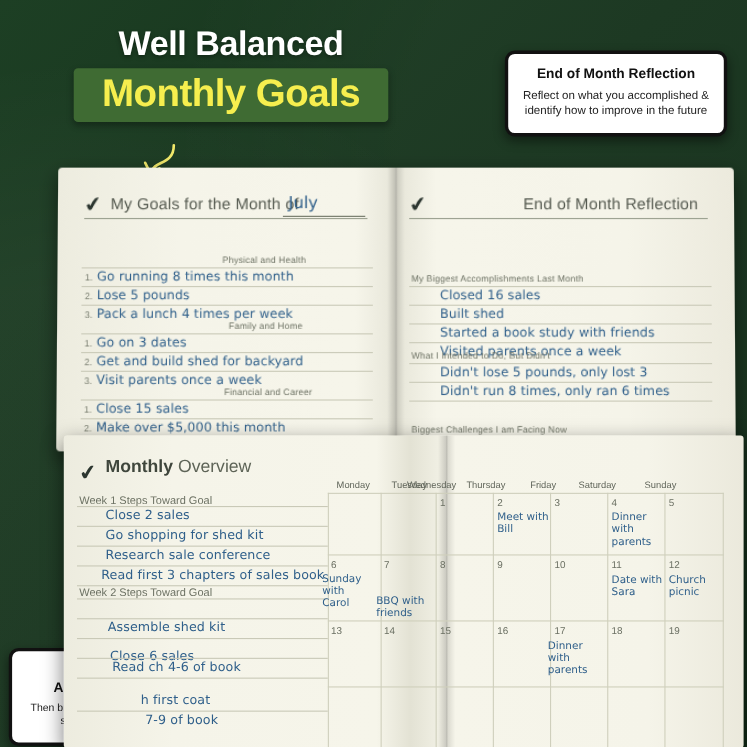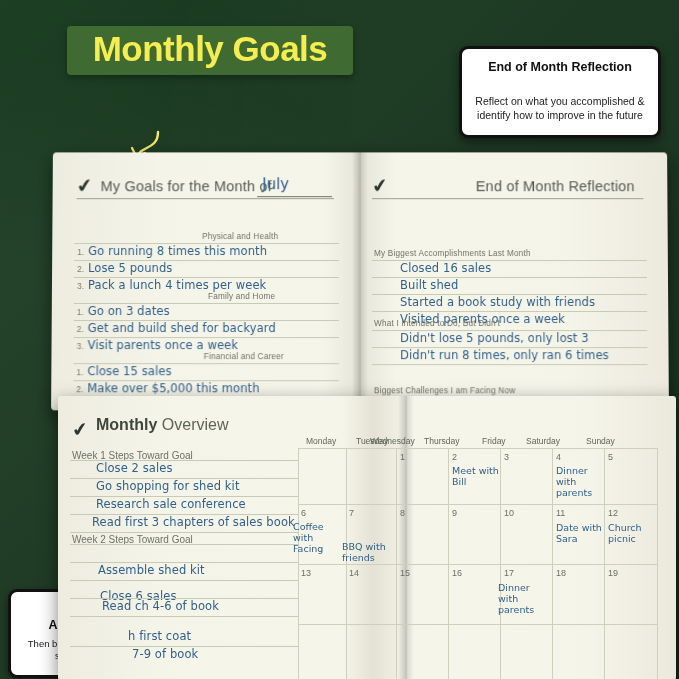--- a/index.html
+++ b/index.html
@@ -34,21 +34,21 @@
     position:absolute;left:128px;top:128px;width:40px;height:34px;
     color:#f2e96a;
   }
 
   
   .callout{
     position:absolute;background:#ffffff;border:3px solid #111;border-radius:9px;
     box-shadow:0 4px 10px rgba(0,0,0,.45);text-align:center;
   }
   .callout .ct{font-size:12.5px;font-weight:bold;color:#111;line-height:1.2;}
-  .callout .cs{font-size:10.5px;color:#222;line-height:1.3;margin-top:20px;}
+  .callout .cs{font-size:10.5px;color:#222;line-height:1.3;margin-top:6px;}
   #callout-reflection{left:459px;top:46px;width:176px;padding:11px 10px 13px;}
   #callout-areas{left:8px;top:589px;width:152px;padding:11px 10px 12px;}
   #callout-areas .cs{margin-top:5px;font-size:9.5px;}
 
   
   .spread{
     position:absolute;background:#f3f2e6;
     box-shadow:0 6px 18px rgba(0,0,0,.5);
   }
   .spread .gutter{
@@ -97,20 +97,21 @@
   .cal-daynum{position:absolute;font-size:9px;color:#6b7063;}
   .cal-ev{position:absolute;font-family:"DejaVu Sans", sans-serif;color:#2f5f8a;font-size:9.5px;line-height:1.15;width:48px;}
   .dow{position:absolute;font-size:8.5px;color:#60655a;}
 </style>
 </head>
 <body>
 
 <div class="bg"></div>
 
 <div class="hdr">
+  <div class="l1">Well Balanced</div>
   <div class="l2wrap">
     <div class="l2">Monthly Goals</div>
   </div>
 </div>
 
 <svg class="arrow" viewBox="0 0 40 34">
   <path d="M30 4 C 30 22, 12 18, 10 28" stroke="#f2e96a" stroke-width="2.4" fill="none" stroke-linecap="round"></path>
   <path d="M4 20 L 9 30 L 17 25" stroke="#f2e96a" stroke-width="2.4" fill="none" stroke-linecap="round" stroke-linejoin="round"></path>
 </svg>
 
@@ -246,21 +247,21 @@
 
   <span class="cal-daynum" style="left:342px;top:56px;">1</span>
   <span class="cal-daynum" style="left:394px;top:56px;">2</span>
   <span class="cal-ev" style="left:394px;top:70px;">Meet with Bill</span>
   <span class="cal-daynum" style="left:446px;top:56px;">3</span>
   <span class="cal-daynum" style="left:498px;top:56px;">4</span>
   <span class="cal-ev" style="left:498px;top:70px;">Dinner with parents</span>
   <span class="cal-daynum" style="left:550px;top:56px;">5</span>
 
   <span class="cal-daynum" style="left:243px;top:112px;">6</span>
-  <span class="cal-ev" style="left:235px;top:126px;width:46px;">Coffee with Facing</span>
+  <span class="cal-ev" style="left:235px;top:126px;width:46px;">Sunday with Carol</span>
   <span class="cal-daynum" style="left:291px;top:112px;">7</span>
   <span class="cal-ev" style="left:284px;top:146px;width:48px;">BBQ with friends</span>
   <span class="cal-daynum" style="left:342px;top:112px;">8</span>
   <span class="cal-daynum" style="left:394px;top:112px;">9</span>
   <span class="cal-daynum" style="left:446px;top:112px;">10</span>
   <span class="cal-daynum" style="left:498px;top:112px;text-align:center;">11</span>
   <span class="cal-ev" style="left:498px;top:127px;">Date with Sara</span>
   <span class="cal-daynum" style="left:550px;top:112px;">12</span>
   <span class="cal-ev" style="left:550px;top:127px;">Church picnic</span>
 

